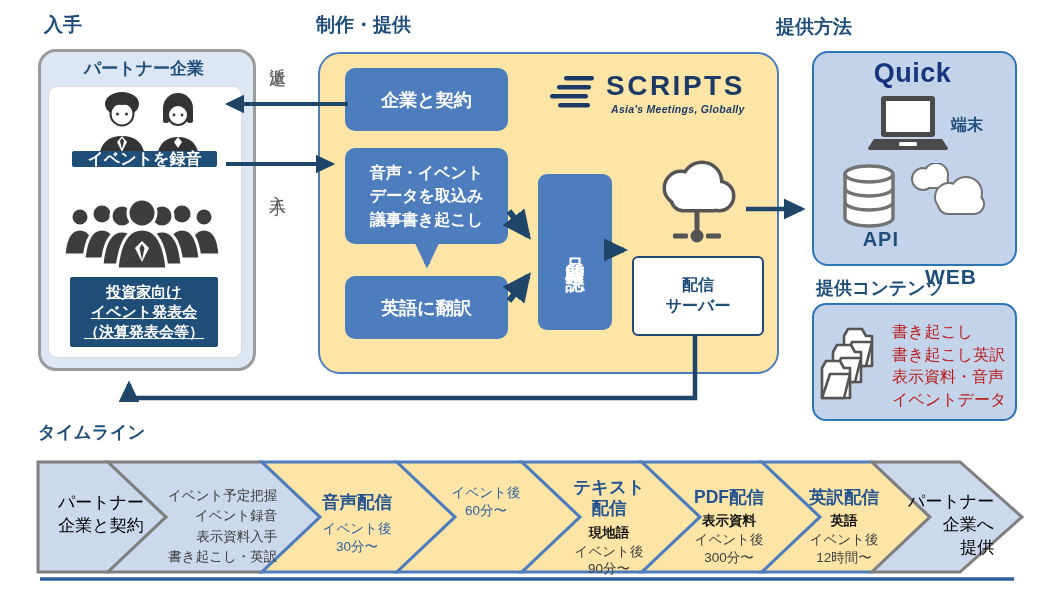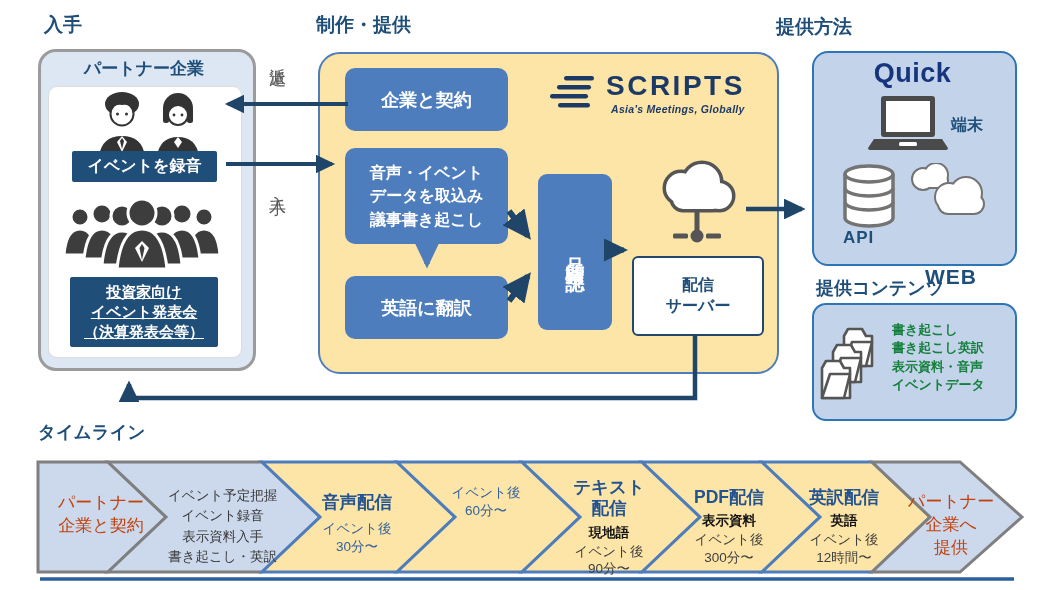--- a/index.html
+++ b/index.html
@@ -18,26 +18,26 @@
   .bluebox{background:#4e7dbd;color:#fff;font-weight:bold;display:flex;align-items:center;justify-content:center;text-align:center;border-radius:10px;z-index:3;}
   .server-box{left:632px;top:256px;width:128px;height:76px;background:#fff;border:2.5px solid #24476f;border-radius:6px;display:flex;align-items:center;justify-content:center;text-align:center;color:#1f4e79;font-weight:bold;font-size:16px;line-height:1.3;z-index:3;}
   .vlabel{writing-mode:vertical-rl;text-orientation:upright;color:#595959;font-size:17px;letter-spacing:3px;z-index:4;font-weight:500;}
   .qa-text{writing-mode:vertical-rl;text-orientation:upright;letter-spacing:5px;}
   
   .panel{background:#c3d4ea;border:2.5px solid #2e75b6;z-index:1;}
   .quick-logo{color:#16357d;font-weight:800;font-size:27px;letter-spacing:0.5px;z-index:3;}
   .navy-small{color:#1f4e79;font-weight:600;z-index:3;}
   .scripts-word{color:#1d3a66;font-weight:600;font-size:28px;letter-spacing:2.5px;z-index:3;text-align:center;}
   .scripts-tag{color:#1d3a66;font-weight:600;font-style:italic;font-size:10.5px;letter-spacing:0.3px;z-index:3;}
-  .contents-text{color:#15803d;font-weight:700;font-size:13px;line-height:1.42;z-index:3;}
+  .contents-text{color:#b91c1c;font-weight:400;font-size:16px;line-height:1.42;z-index:3;}
   
   .tl{position:absolute;display:flex;flex-direction:column;align-items:center;text-align:center;z-index:6;}
-  .tl.left{align-items:flex-start;text-align:center;}
+  .tl.left{align-items:flex-start;text-align:right;}
   .tl-title{font-weight:bold;color:#245391;font-size:17.5px;line-height:1.22;white-space:pre-line;}
-  .tl-plain{font-weight:500;color:#c2410c;font-size:17px;line-height:1.35;white-space:pre-line;}
+  .tl-plain{font-weight:500;color:#000000;font-size:17px;line-height:1.35;white-space:pre-line;}
   .tl-sub{margin-top:7px;color:#35619f;font-size:13.5px;line-height:1.3;white-space:pre-line;}
   .tl-sub.dark{color:#3f3f3f;margin-top:1px;}
   .tl-q{margin-top:5px;font-weight:bold;color:#141414;font-size:13.5px;line-height:1.25;}
   .tl-note{color:#3a3a3a;font-size:13.5px;line-height:1.5;white-space:pre-line;}
   svg.layer{position:absolute;left:0;top:0;z-index:30;pointer-events:none;}
   svg.tl-layer{position:absolute;left:0;top:0;z-index:1;pointer-events:none;}
   svg.icon{z-index:2;}
 </style>
 </head>
 <body>
@@ -68,21 +68,21 @@
     <circle cx="88" cy="18" r="15" fill="#333"></circle>
     <rect x="73" y="18" width="6" height="15" rx="2.5" fill="#333"></rect>
     <rect x="97" y="18" width="6" height="15" rx="2.5" fill="#333"></rect>
     <circle cx="88" cy="25" r="10" fill="#fff" stroke="#333" stroke-width="2"></circle>
     <circle cx="84" cy="25" r="1.4" fill="#333"></circle>
       <circle cx="92" cy="25" r="1.4" fill="#333"></circle>
     <path d="M67 66 q3 -19 21 -19 q18 0 21 19 z" fill="#333"></path>
     <path d="M88 47 l-4 5 l4 6 l4 -6 z" fill="#fff"></path>
   </svg>
 
-  <div class="abs navybox" style="left:72px;top:151px;width:145px;height:31px;font-size:16px;">イベントを録音</div>
+  <div class="abs navybox" style="left:72px;top:151px;width:145px;height:16px;font-size:16px;">イベントを録音</div>
 
   <svg class="abs icon" style="left:64px;top:197px;" width="156" height="72" viewBox="0 0 156 72">
     <g fill="#3d3d3d" stroke="#fff" stroke-width="3">
       <g>
           <circle cx="16" cy="20" r="9"></circle>
           <path d="M0 58 q2 -26 16 -26 q14 0 16 26 z"></path>
         </g>
       <g>
           <circle cx="140" cy="20" r="9"></circle>
           <path d="M124 58 q2 -26 16 -26 q14 0 16 26 z"></path>
@@ -197,21 +197,21 @@
         <circle cx="61" cy="30" r="15"></circle>
         <rect x="34" y="32" width="44" height="18" rx="9"></rect>
     </g>
     <g fill="#fff">
         <circle cx="44" cy="34" r="13"></circle>
         <circle cx="61" cy="30" r="15"></circle>
         <rect x="34" y="32" width="44" height="18" rx="9"></rect>
       </g>
   </svg>
 
-  <div class="abs navy-small" style="left:843px;top:228px;width:56px;text-align:left;font-size:17px;letter-spacing:1px;">API</div>
+  <div class="abs navy-small" style="left:843px;top:228px;width:56px;text-align:right;font-size:20px;letter-spacing:1px;">API</div>
   <div class="abs navy-small" style="left:925px;top:228px;width:66px;text-align:left;font-size:21px;letter-spacing:1px;margin-top:37px;">WEB</div>
 
   <div class="abs panel" style="left:812px;top:303px;width:201px;height:114px;border-radius:14px;"></div>
 
   <svg class="abs icon" style="left:820px;top:326px;" width="72" height="78" viewBox="0 0 72 78">
     <g stroke="#555" stroke-width="2.6" fill="#fff" stroke-linejoin="round">
       <path d="M24 10 l4 -7 h14 l4 7 h6 v30 h-28 z"></path>
         <path d="M24 40 l8 -24 h20 l-6 24 z"></path>
       <path d="M13 26 l4 -7 h14 l4 7 h6 v30 h-28 z"></path>
         <path d="M13 56 l8 -24 h20 l-6 24 z"></path>

